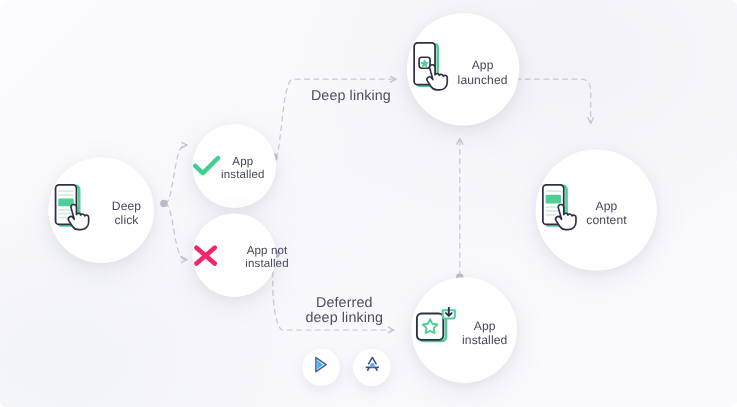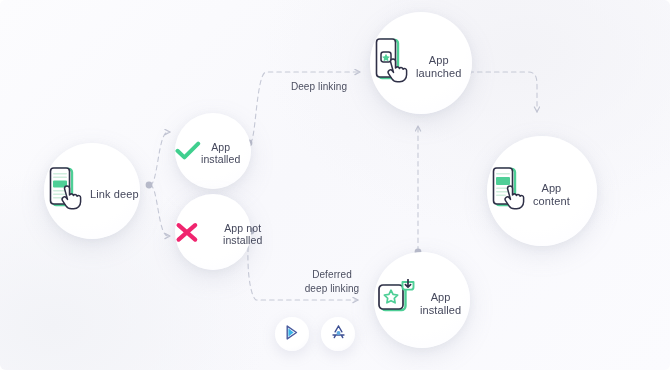--- a/index.html
+++ b/index.html
@@ -47,28 +47,28 @@
   #node-app-installed{left:175px; top:113px; width:76px;  height:76px;}
   #node-app-not-inst {left:175px; top:194px; width:76px;  height:76px;gap:24px;}
   #node-app-launched {left:370px; top:12px;  width:102px; height:102px;}
   #node-app-content  {left:487px; top:136px; width:110px; height:110px;}
   #node-app-install2 {left:374px; top:252px; width:96px;  height:96px;}
 
   
   .edge-label{
     position:absolute;
     color:#4b4e60;
-    font-size:10px;
+    font-size:13px;
     line-height:14px;
     letter-spacing:.1px;
     text-align:center;
     white-space:pre-line;
   }
   #label-deep{left:271px;top:80px;width:96px;}
-  #label-deferred{left:280px;top:268px;width:104px;text-align:center;}
+  #label-deferred{left:261px;top:268px;width:104px;text-align:center;}
 
   
   .stores{position:absolute;left:275px;top:317px;display:flex;gap:12px;}
   .store-badge{
     width:34px;height:34px;border-radius:50%;
     background:radial-gradient(circle at 40% 32%, #ffffff 0%, #ffffff 62%, #f8f8fc 100%);
     box-shadow:0 4px 14px rgba(138,143,170,.18);
     display:flex;align-items:center;justify-content:center;
   }
 </style>
@@ -120,21 +120,21 @@
         <rect x="9" y="27.5" width="14" height="1.6" rx=".8" fill="#cfeedd"></rect>
         <rect x="9" y="31" width="9" height="1.6" rx=".8" fill="#cfeedd"></rect>
         <path d="M20.5,22.5 c0-1.5 1.1-2.6 2.5-2.6 1.4,0 2.5,1.1 2.5,2.6 v6.6
                  c.6-1 1.6-1.4 2.6-1.1 .7,.2 1.1,.8 1.2,1.5
                  c.6-.8 1.6-1.1 2.5-.8 .7,.25 1.1,.85 1.2,1.55
                  c.6-.7 1.5-.9 2.3-.6 .8,.3 1.3,1.05 1.3,1.9
                  v4.3 c0,3.9-2.9,6.9-6.8,6.9 h-2.4 c-2.2,0-4.2-1.1-5.4-2.9
                  l-3.5-5.3 c-.7-1.1-.4-2.5 .65-3.25 1-.7 2.35-.5 3.1,.45 l1.25,1.6 z" fill="#ffffff" stroke="#2f3047" stroke-width="1.5" stroke-linejoin="round"></path>
       </svg>
     </span>
-    <span class="caption">Link deep</span>
+    <span class="caption">Deep click</span>
   </div>
 
   <div class="node small" id="node-app-installed">
     <span class="glyph">
       <svg width="26" height="20" viewBox="0 0 26 20" xmlns="http://www.w3.org/2000/svg">
         <path d="M2.5,9.8 L9.4,16.4 L23.2,2.6" fill="none" stroke="#3fcf8e" stroke-width="4" stroke-linecap="round" stroke-linejoin="round"></path>
       </svg>
     </span>
     <span class="caption">App
 installed</span>

